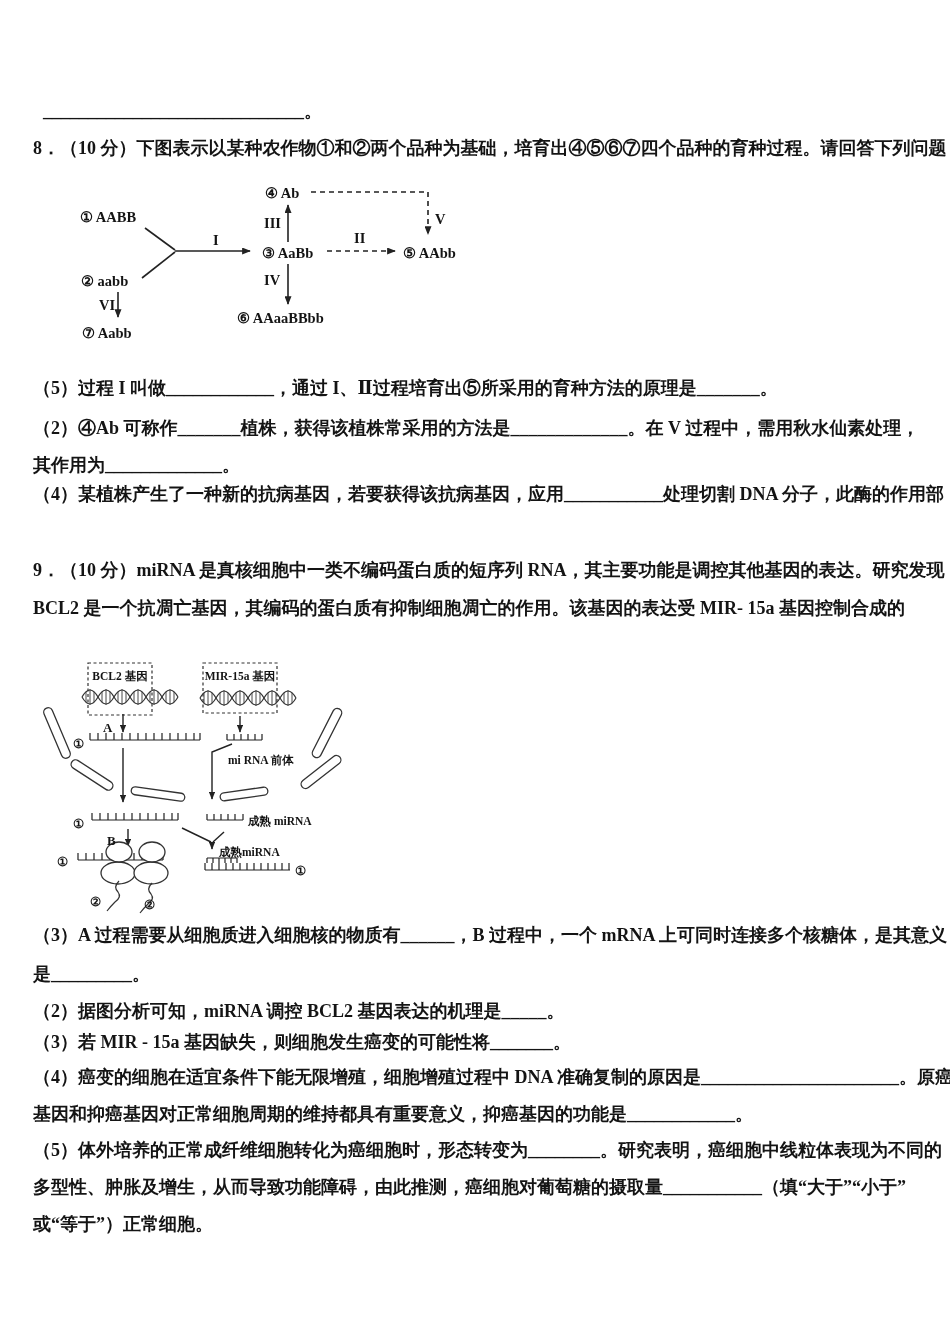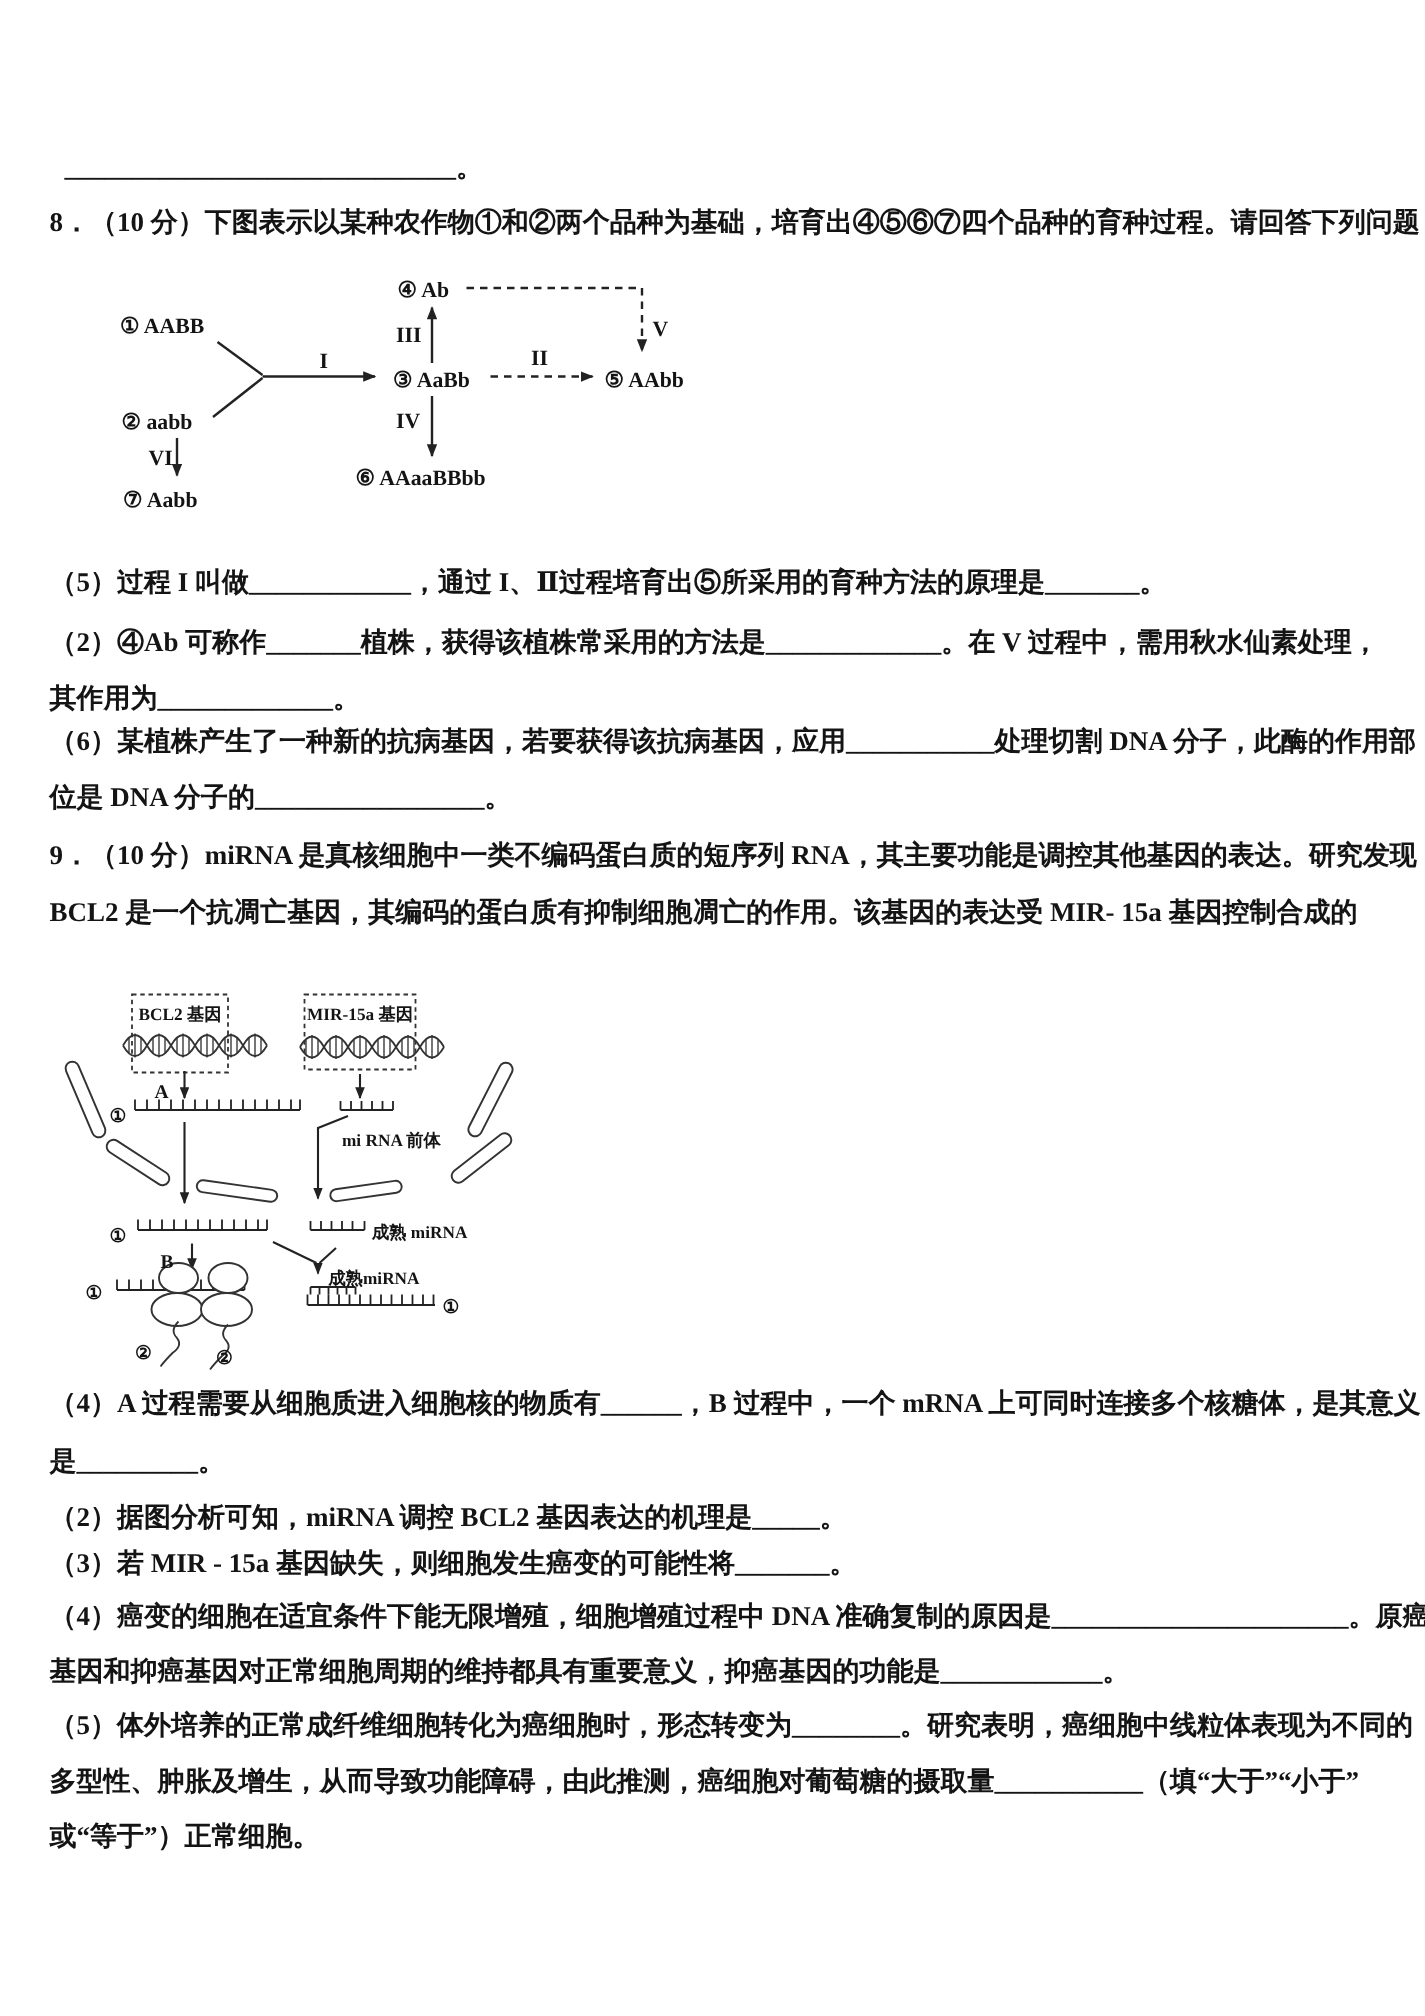--- a/index.html
+++ b/index.html
@@ -49,22 +49,21 @@
     <text class="dtxt" x="296" y="71">II</text>
     <text class="dtxt" x="206" y="56">III</text>
     <text class="dtxt" x="206" y="113">IV</text>
     <text class="dtxt" x="377" y="52">V</text>
     <text class="dtxt" x="41" y="138">VI</text>
   </svg>
 
   <div class="line" style="left:33px;top:376px">（5）过程 I 叫做____________，通过 I、Ⅱ过程培育出⑤所采用的育种方法的原理是_______。</div>
   <div class="line" style="left:33px;top:416px">（2）④Ab 可称作_______植株，获得该植株常采用的方法是_____________。在 V 过程中，需用秋水仙素处理，</div>
   <div class="line" style="left:33px;top:453px">其作用为_____________。</div>
-  <div class="line" style="left:33px;top:482px">（6）某植株产生了一种新的抗病基因，若要获得该抗病基因，应用___________处理切割 DNA 分子，此酶的作用部</div>
-  <div class="line" style="left:33px;top:519px">位是 DNA 分子的_________________。</div>
+  <div class="line" style="left:33px;top:482px">（4）某植株产生了一种新的抗病基因，若要获得该抗病基因，应用___________处理切割 DNA 分子，此酶的作用部</div>
 
   <div class="line" style="left:33px;top:558px">9．（10 分）miRNA 是真核细胞中一类不编码蛋白质的短序列 RNA，其主要功能是调控其他基因的表达。研究发现，</div>
   <div class="line" style="left:33px;top:596px">BCL2 是一个抗凋亡基因，其编码的蛋白质有抑制细胞凋亡的作用。该基因的表达受 MIR- 15a 基因控制合成的</div>
 
   <svg class="diag" style="left:35px;top:648px" width="340" height="270" viewBox="0 0 340 270">
     <defs>
       <marker id="ah2" viewBox="0 0 10 8" refX="9" refY="4" markerWidth="8" markerHeight="6.5" orient="auto-start-reverse" markerUnits="userSpaceOnUse">
         <path d="M0 0L10 4L0 8Z" fill="#222"></path>
       </marker>
       <g id="hx">
@@ -126,21 +125,21 @@
     <text class="numtxt" x="38" y="180">①</text>
     <text class="numtxt" x="22" y="218">①</text>
     <text class="numtxt" x="260" y="227">①</text>
     <text class="numtxt" x="55" y="258">②</text>
     <text class="numtxt" x="109" y="261">②</text>
     <text class="smtxt" x="193" y="116">mi RNA 前体</text>
     <text class="smtxt" x="213" y="177">成熟 miRNA</text>
     <text class="smtxt" x="184" y="208">成熟miRNA</text>
   </svg>
 
-  <div class="line" style="left:33px;top:923px">（4）A 过程需要从细胞质进入细胞核的物质有______，B 过程中，一个 mRNA 上可同时连接多个核糖体，是其意义</div>
+  <div class="line" style="left:33px;top:923px">（3）A 过程需要从细胞质进入细胞核的物质有______，B 过程中，一个 mRNA 上可同时连接多个核糖体，是其意义</div>
   <div class="line" style="left:33px;top:962px">是_________。</div>
   <div class="line" style="left:33px;top:999px">（2）据图分析可知，miRNA 调控 BCL2 基因表达的机理是_____。</div>
   <div class="line" style="left:33px;top:1030px">（3）若 MIR - 15a 基因缺失，则细胞发生癌变的可能性将_______。</div>
   <div class="line" style="left:33px;top:1065px">（4）癌变的细胞在适宜条件下能无限增殖，细胞增殖过程中 DNA 准确复制的原因是______________________。原癌</div>
   <div class="line" style="left:33px;top:1102px">基因和抑癌基因对正常细胞周期的维持都具有重要意义，抑癌基因的功能是____________。</div>
   <div class="line" style="left:33px;top:1138px">（5）体外培养的正常成纤维细胞转化为癌细胞时，形态转变为________。研究表明，癌细胞中线粒体表现为不同的</div>
   <div class="line" style="left:33px;top:1175px">多型性、肿胀及增生，从而导致功能障碍，由此推测，癌细胞对葡萄糖的摄取量___________（填“大于”“小于”</div>
   <div class="line" style="left:33px;top:1212px">或“等于”）正常细胞。</div>
 
 </div>

